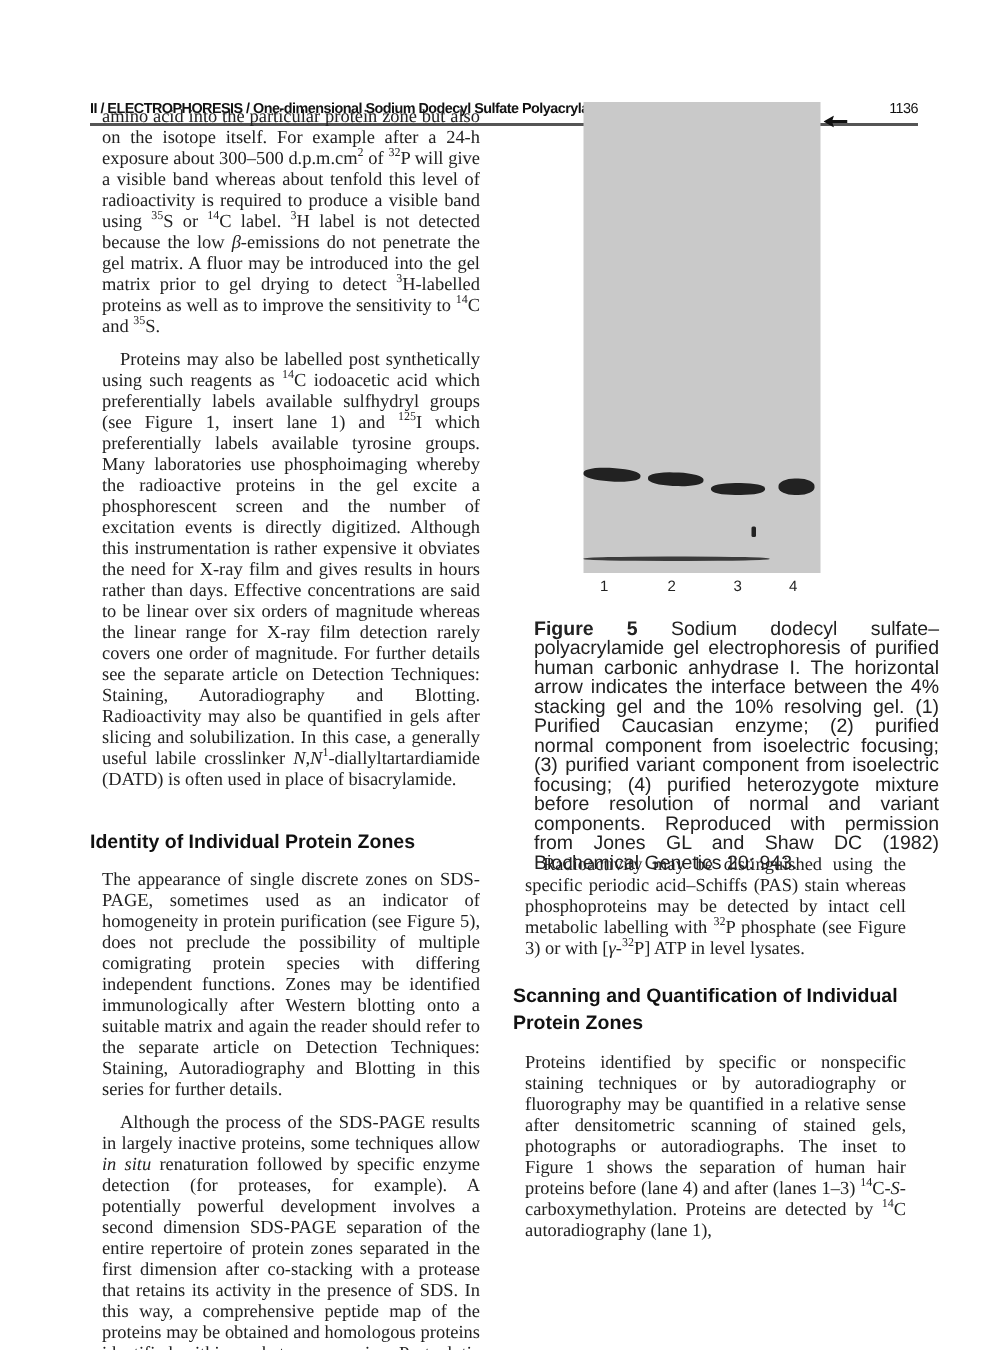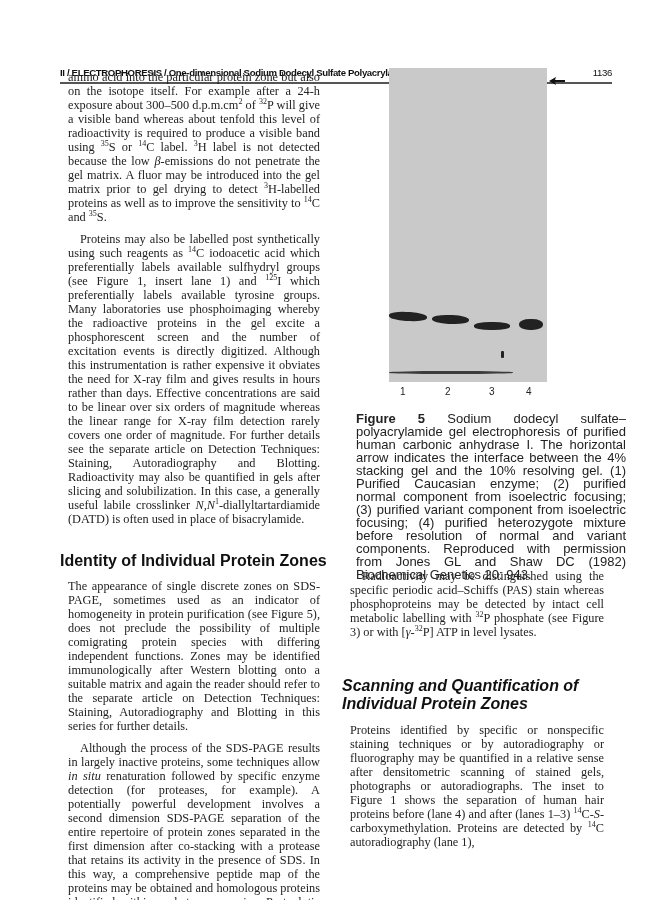--- a/index.html
+++ b/index.html
@@ -4,21 +4,21 @@
 <style>
   html, body { margin:0; padding:0; background:#ffffff; }
   body { width:668px; height:900px; position:relative; overflow:hidden; color:#1a1a1a; }
   .header { position:absolute; left:60px; top:30px; width:552px; height:18px; border-bottom:2px solid #555; font-family:"Liberation Sans", sans-serif; font-weight:bold; font-size:9.6px; letter-spacing:-0.35px; color:#111;margin-top:34px; }
   .header .running { position:absolute; left:0; top:3px; white-space:nowrap; }
   .header .pageno { position:absolute; right:0; top:3px; font-weight:normal; }
   .col { position:absolute; font-family:"Liberation Serif", serif; font-size:12.3px; line-height:14px; text-align:justify; color:#222; }
   .col p { margin:8px; text-indent:0; }
   .col p.indent { text-indent:12px; }
   .left { left:60px; top:62px; width:268px; }
-  .h2 { font-family:"Liberation Sans", sans-serif; font-weight:bold; font-size:16px; line-height:18px; color:#111; margin:0; text-align:left; }
+  .h2 { font-family:"Liberation Sans", sans-serif; font-weight:bold; font-size:13px; line-height:18px; color:#111; margin:0; text-align:left; }
   sup { font-size:8px; line-height:0; vertical-align:super; }
   .bold { font-weight:normal; }
   .gel { position:absolute; left:389px; top:68px; width:158px; height:314px; background:#c9c9c9; }
   .band { position:absolute; background:#222; border-radius:45%; }
   .arrow { position:absolute; left:549px; top:77px; width:16px; height:8px; }
   .lanes { position:absolute; left:389px; top:386px; width:158px; height:14px; font-family:"Liberation Sans", sans-serif; font-size:10px; color:#222; }
   .lanes span { position:absolute; top:0; }
   .caption { position:absolute; left:356px; top:412px; width:270px; font-family:"Liberation Sans", sans-serif; font-size:13px; line-height:13px; text-align:justify; color:#222; }
   .right { left:342px; top:561px; width:270px; }
 </style>
@@ -54,15 +54,15 @@
   <span style="left:11px">1</span>
   <span style="left:56px">2</span>
   <span style="left:100px">3</span>
   <span style="left:137px">4</span>
 </div>
 
 <div class="caption"><b>Figure 5</b><span>  Sodium dodecyl sulfate–polyacrylamide gel electrophoresis of purified human carbonic anhydrase I. The horizontal arrow indicates the interface between the 4% stacking gel and the 10% resolving gel. (1) Purified Caucasian enzyme; (2) purified normal component from isoelectric focusing; (3) purified variant component from isoelectric focusing; (4) purified heterozygote mixture before resolution of normal and variant components. Reproduced with permission from Jones GL and Shaw DC (1982) Biochemical Genetics 20: 943.</span></div>
 
 <div class="col right">
   <p class="indent"><span>Radioactivity may be distinguished using the specific periodic acid–Schiffs (PAS) stain whereas phosphoproteins may be detected by intact cell metabolic labelling with </span><sup>32</sup><span>P phosphate (see Figure 3) or with [</span><i>γ</i><span>-</span><sup>32</sup><span>P] ATP in level lysates.</span></p>
-  <h2 class="h2" style="margin-top:38px;margin-bottom:10px;font-style:italic;">Scanning and Quantification of Individual Protein Zones</h2>
+  <h2 class="h2" style="margin-top:16px;margin-bottom:10px;">Scanning and Quantification of Individual Protein Zones</h2>
   <p><span>Proteins identified by specific or nonspecific staining techniques or by autoradiography or fluorography may be quantified in a relative sense after densitometric scanning of stained gels, photographs or autoradiographs. The inset to </span><span class="bold">Figure 1</span><span> shows the separation of human hair proteins before (lane 4) and after (lanes 1–3) </span><sup>14</sup><span>C-</span><i>S</i><span>-carboxymethylation. Proteins are detected by </span><sup>14</sup><span>C autoradiography (lane 1),</span></p>
 </div>
 
 </body></html>

